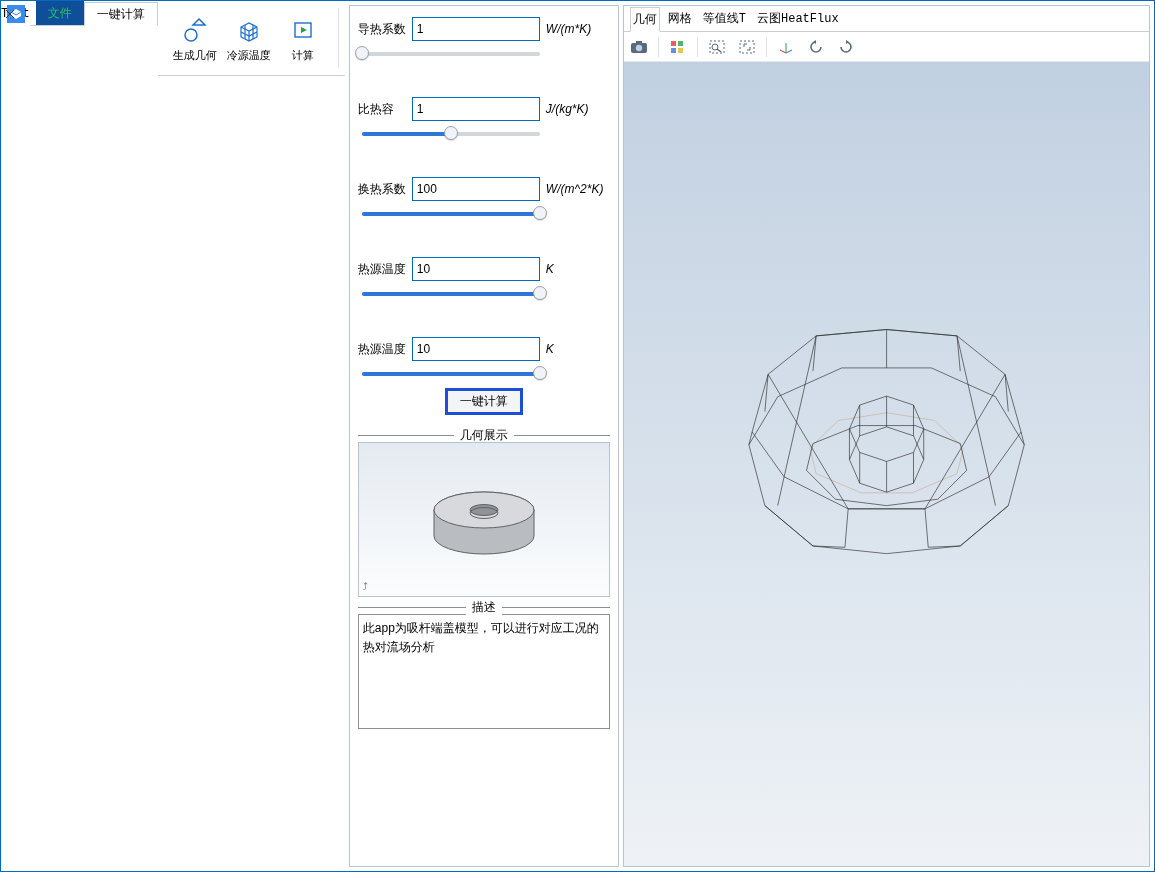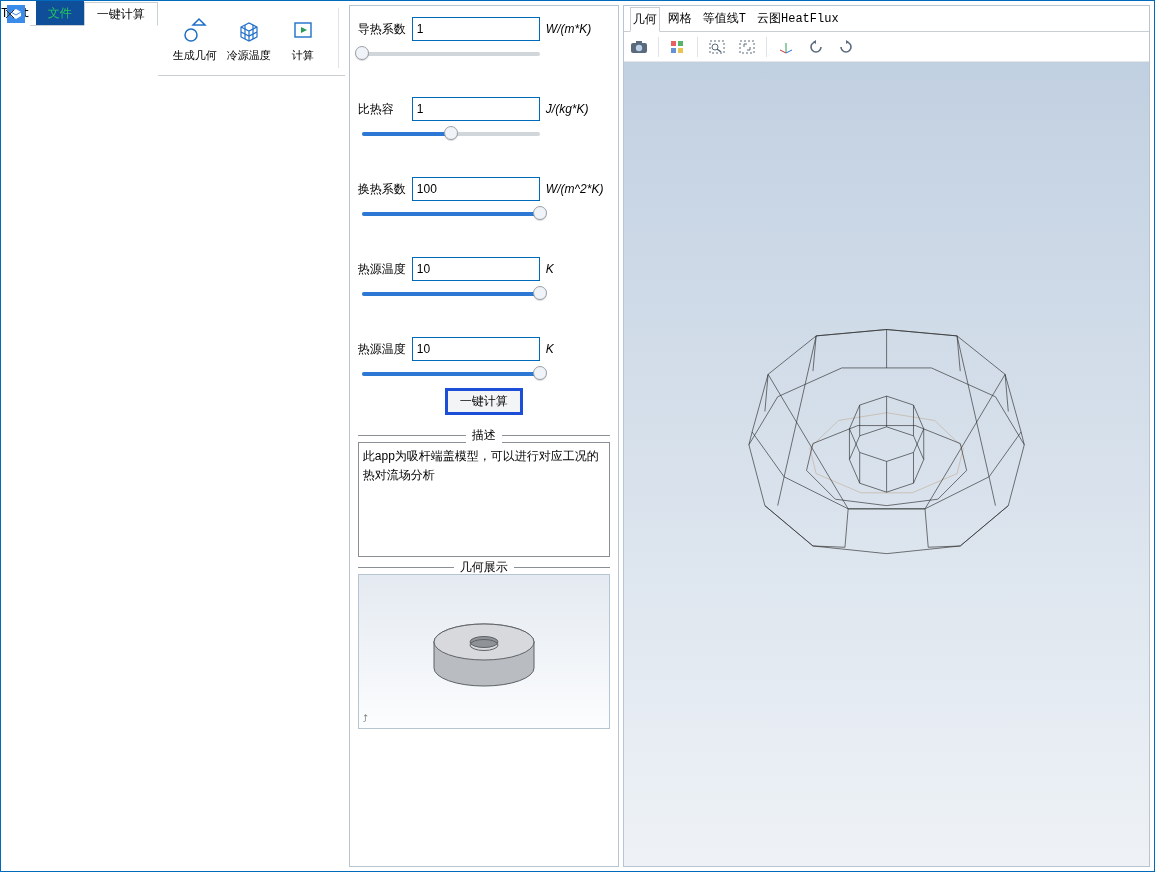--- a/index.html
+++ b/index.html
@@ -439,36 +439,36 @@
       <div class="slider-row" style="margin-bottom:4px;">
           <div class="slider">
             <div class="filled" style="width:100%"></div>
             <div class="thumb" style="left:100%"></div>
           </div>
         </div>
 
       <button class="center-btn"><span>一键计算</span></button>
 
       <div class="fieldset">
-        <span class="legend">描述</span>
-        <div class="desc-box">此app为吸杆端盖模型，可以进行对应工况的热对流场分析</div>
-      </div>
-
-      <div class="fieldset">
         <span class="legend">几何展示</span>
         <div class="geom-preview">
           <svg width="160" height="100" viewBox="0 0 160 100">
             <ellipse cx="80" cy="40" rx="50" ry="18" fill="#d3d5d8" stroke="#5f6267"></ellipse>
             <path d="M30 40 L30 66 A50 18 0 0 0 130 66 L130 40" fill="#b9bcc0" stroke="#5f6267"></path>
             <ellipse cx="80" cy="40" rx="50" ry="18" fill="#d7d9dc" stroke="#5f6267"></ellipse>
             <ellipse cx="80" cy="40" rx="14" ry="5.5" fill="#8f9297" stroke="#5f6267"></ellipse>
             <ellipse cx="80" cy="43" rx="14" ry="5.5" fill="none" stroke="#5f6267"></ellipse>
           </svg>
           <span class="corner">⤴</span>
         </div>
+      </div>
+
+      <div class="fieldset">
+        <span class="legend">描述</span>
+        <div class="desc-box">此app为吸杆端盖模型，可以进行对应工况的热对流场分析</div>
       </div>
     </div>
 
     <div class="panel right-panel">
       <div class="view-tabs">
         <div class="view-tab active">
             <span>几何</span>
           </div>
         <div class="view-tab">
             <span>网格</span>

